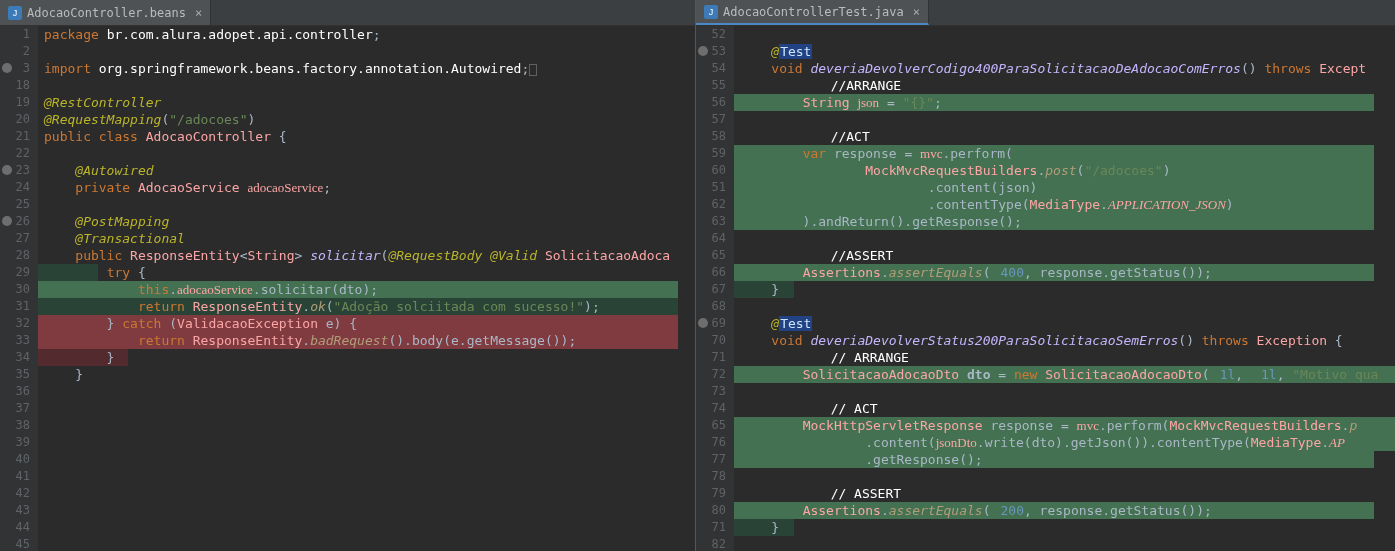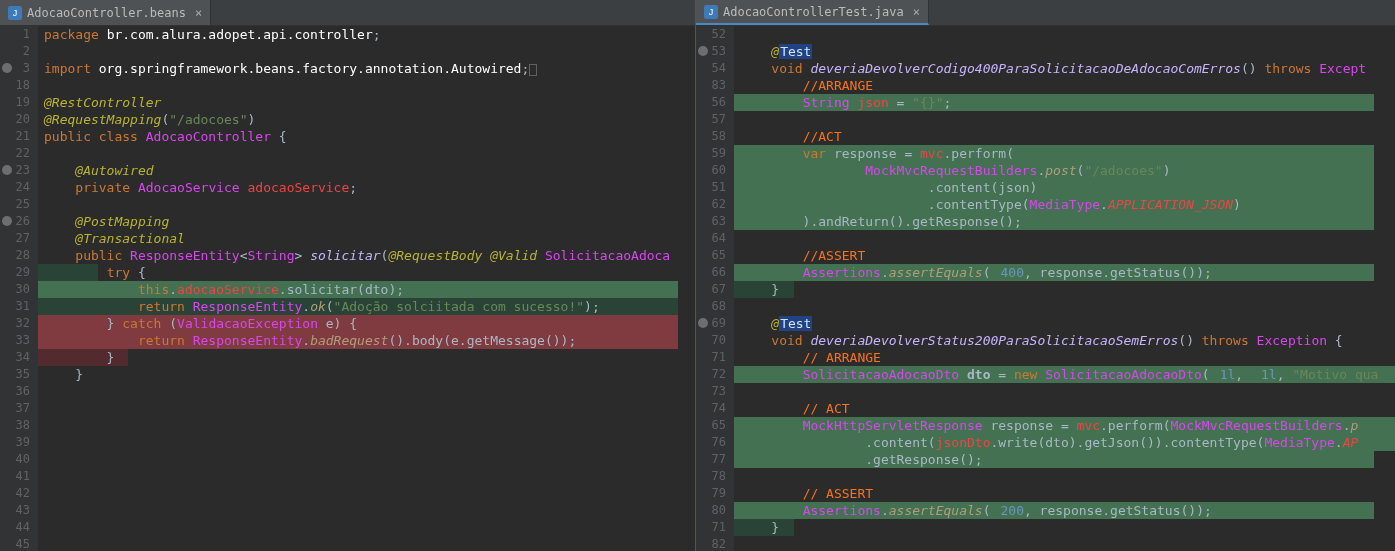--- a/index.html
+++ b/index.html
@@ -85,29 +85,29 @@
     position: absolute;
     left: -6px; top: 0; bottom: 0;
   }
   .code .line .txt { position: relative; z-index: 1; }
   .hl.green { background: #294436; }
   .hl.greenL { background: #447152; } 
   .hl.red   { background: #532b2e; }
   .hl.redL  { background: #7f3b3f; }
   
   .kw { color: #cc7832; }
-  .cls { color: #d946ef; }
+  .cls { color: #fca5a5; }
   .ann-kw { color: #bbb529; font-style: italic; }
   .ann-hi { background: #214283; color: #cfe4ff; padding: 0 1px; }
   .str { color: #6a8759; }
   .num { color: #6897bb; margin-left: 10px; }
   .mth { color: #c4b5fd; font-style: italic; }
   .smth { color: #b09d79; font-style: italic; margin-top: 40px; }
-  .fld { color: #ef4444; }
-  .cmt { color: #f97316; }
+  .fld { color: #fca5a5; font-family: Liberation Serif, serif; }
+  .cmt { color: #ffffff; margin-left: 28px; }
   .pkg { color: #ffffff; }
   .call { color: #a9b7c6; }
   .caret-box { border: 1px solid #606060; display:inline-block; width:8px; height:12px; vertical-align: middle; }
 </style>
 </head>
 <body>
 
 <div class="pane left">
   <div class="tabbar">
     <div class="tab">
@@ -170,21 +170,21 @@
       </span>
       <span>AdocaoControllerTest.java</span>
       <span class="close">×</span>
     </div>
   </div>
   <div class="editor">
     <div class="gutter" id="gutter-right">
         <div class="ln">52</div>
         <div class="ln">53<span class="ann dot"></span></div>
         <div class="ln">54</div>
-        <div class="ln">83</div>
+        <div class="ln">55</div>
         <div class="ln">56</div>
         <div class="ln">57</div>
         <div class="ln">58</div>
         <div class="ln">59</div>
         <div class="ln">60</div>
         <div class="ln">51</div>
         <div class="ln">62</div>
         <div class="ln">63</div>
         <div class="ln">64</div>
         <div class="ln">65</div>

